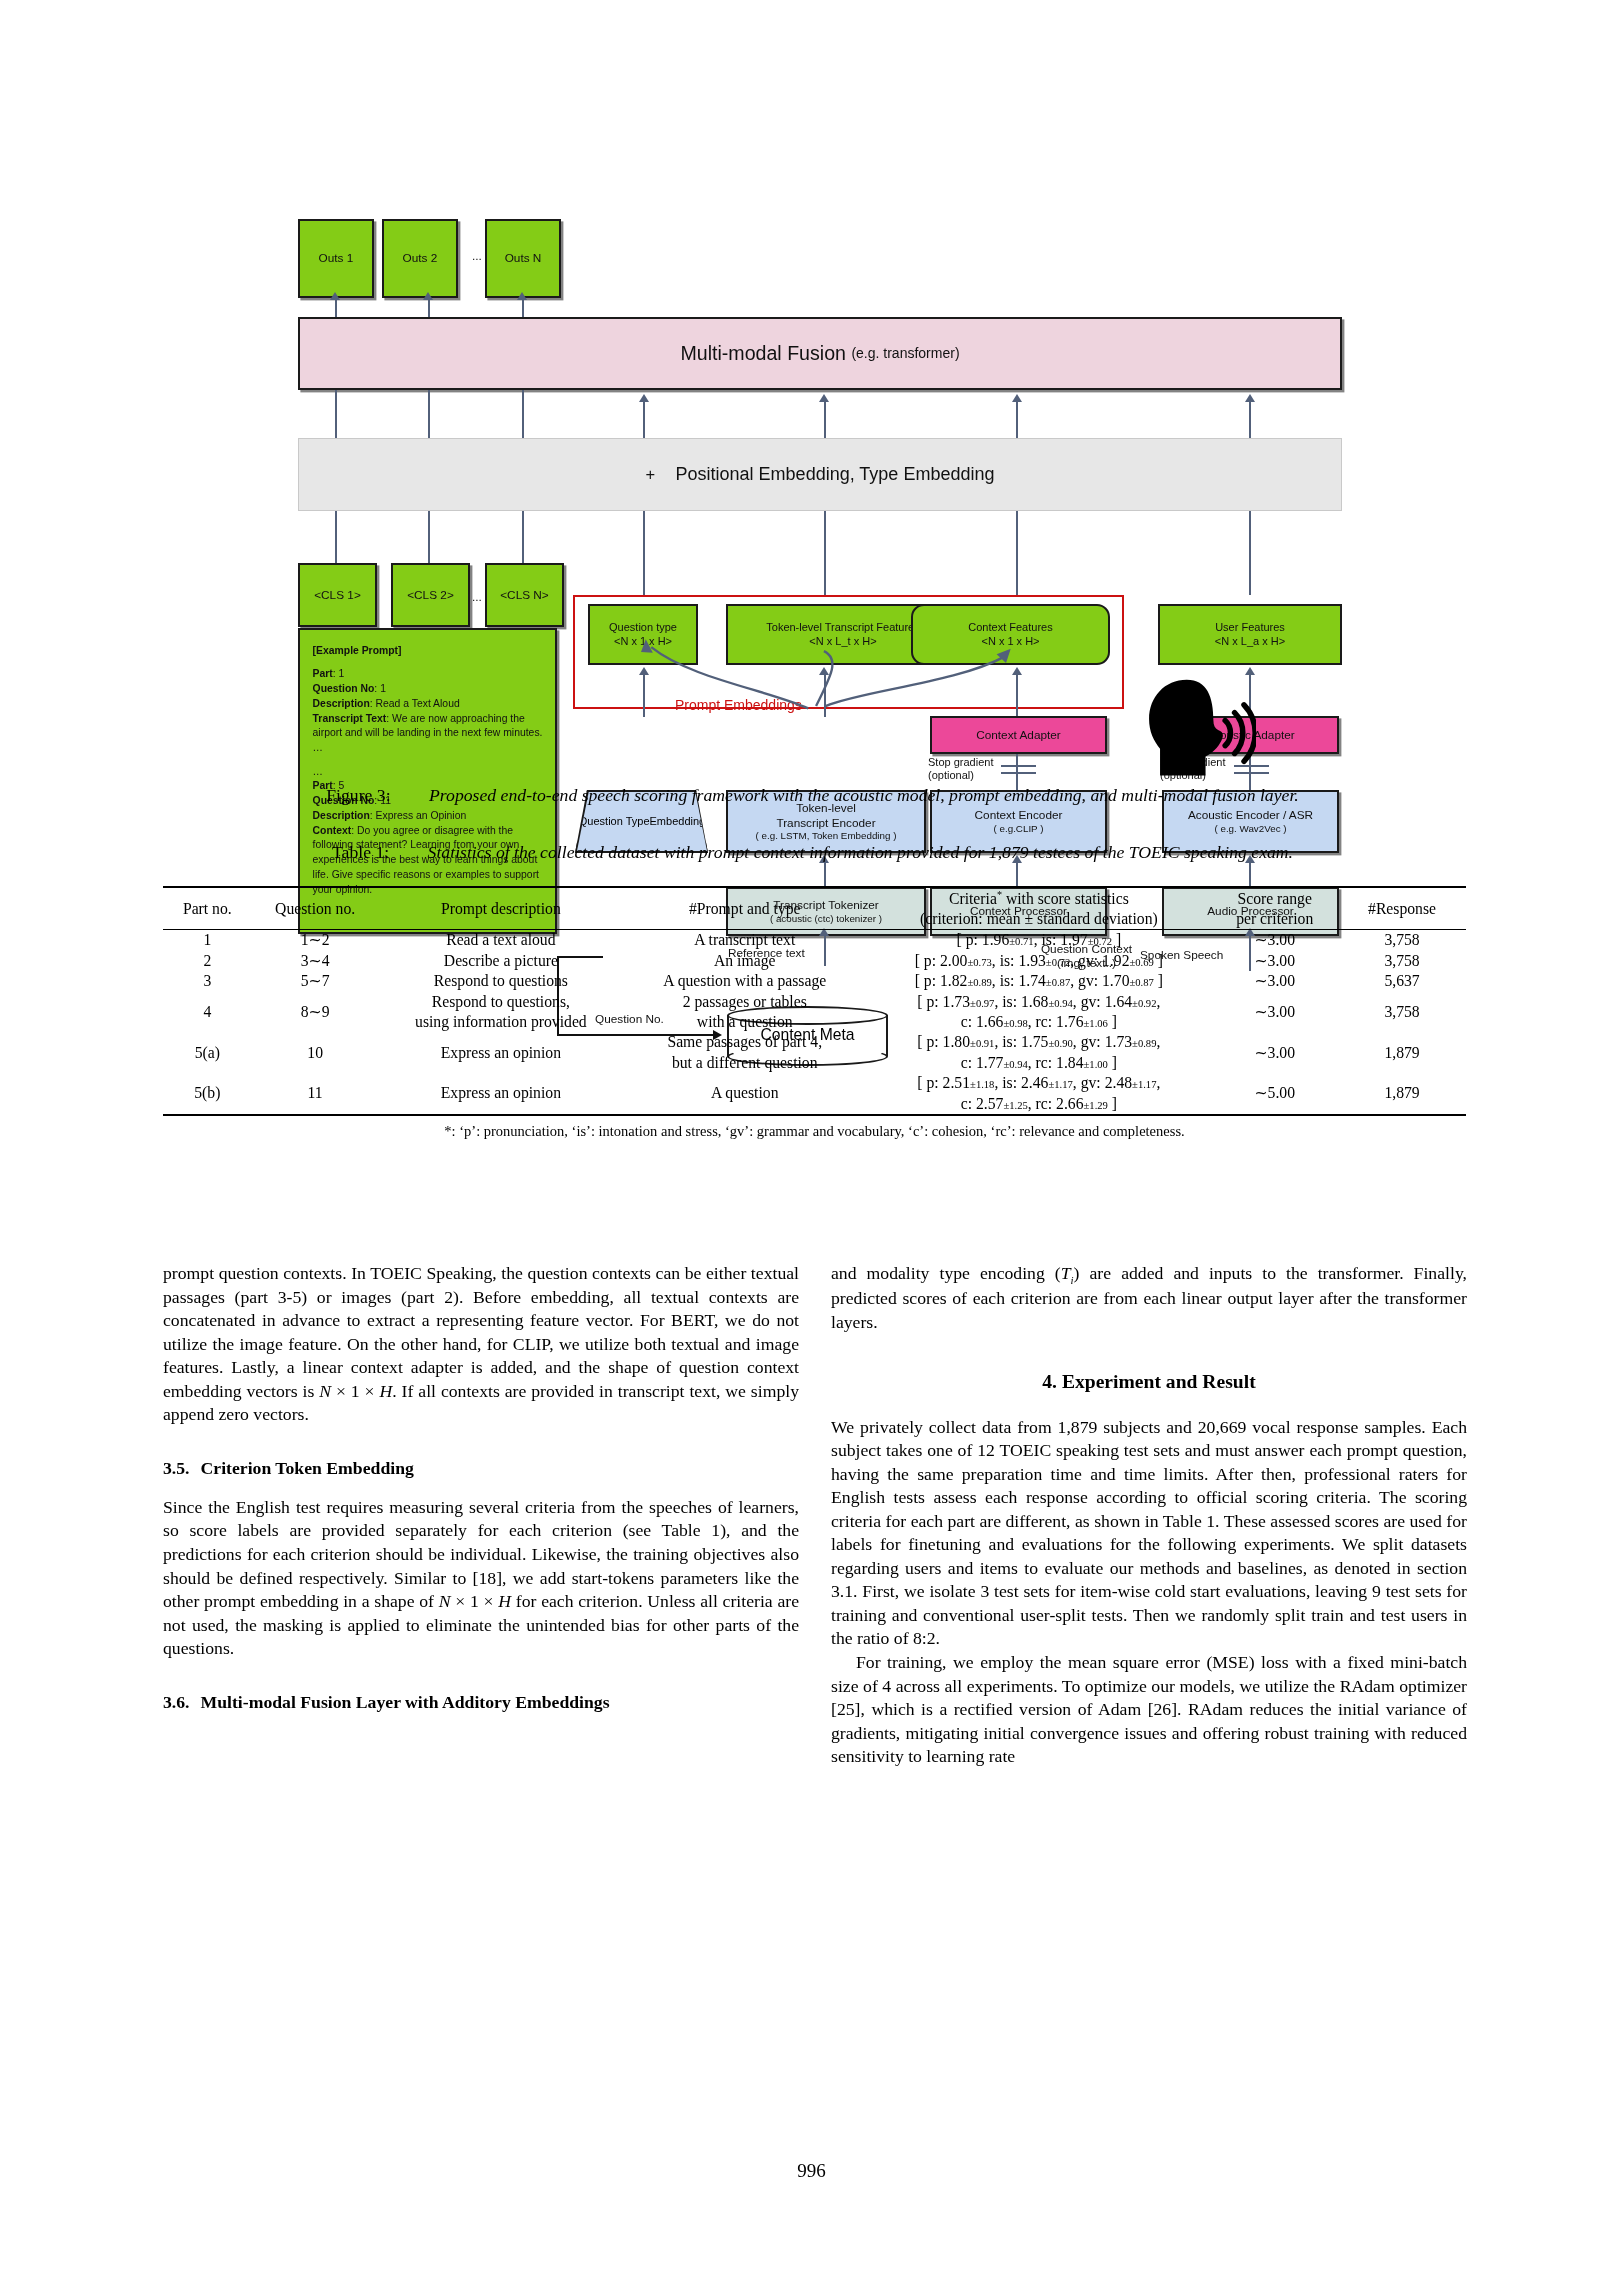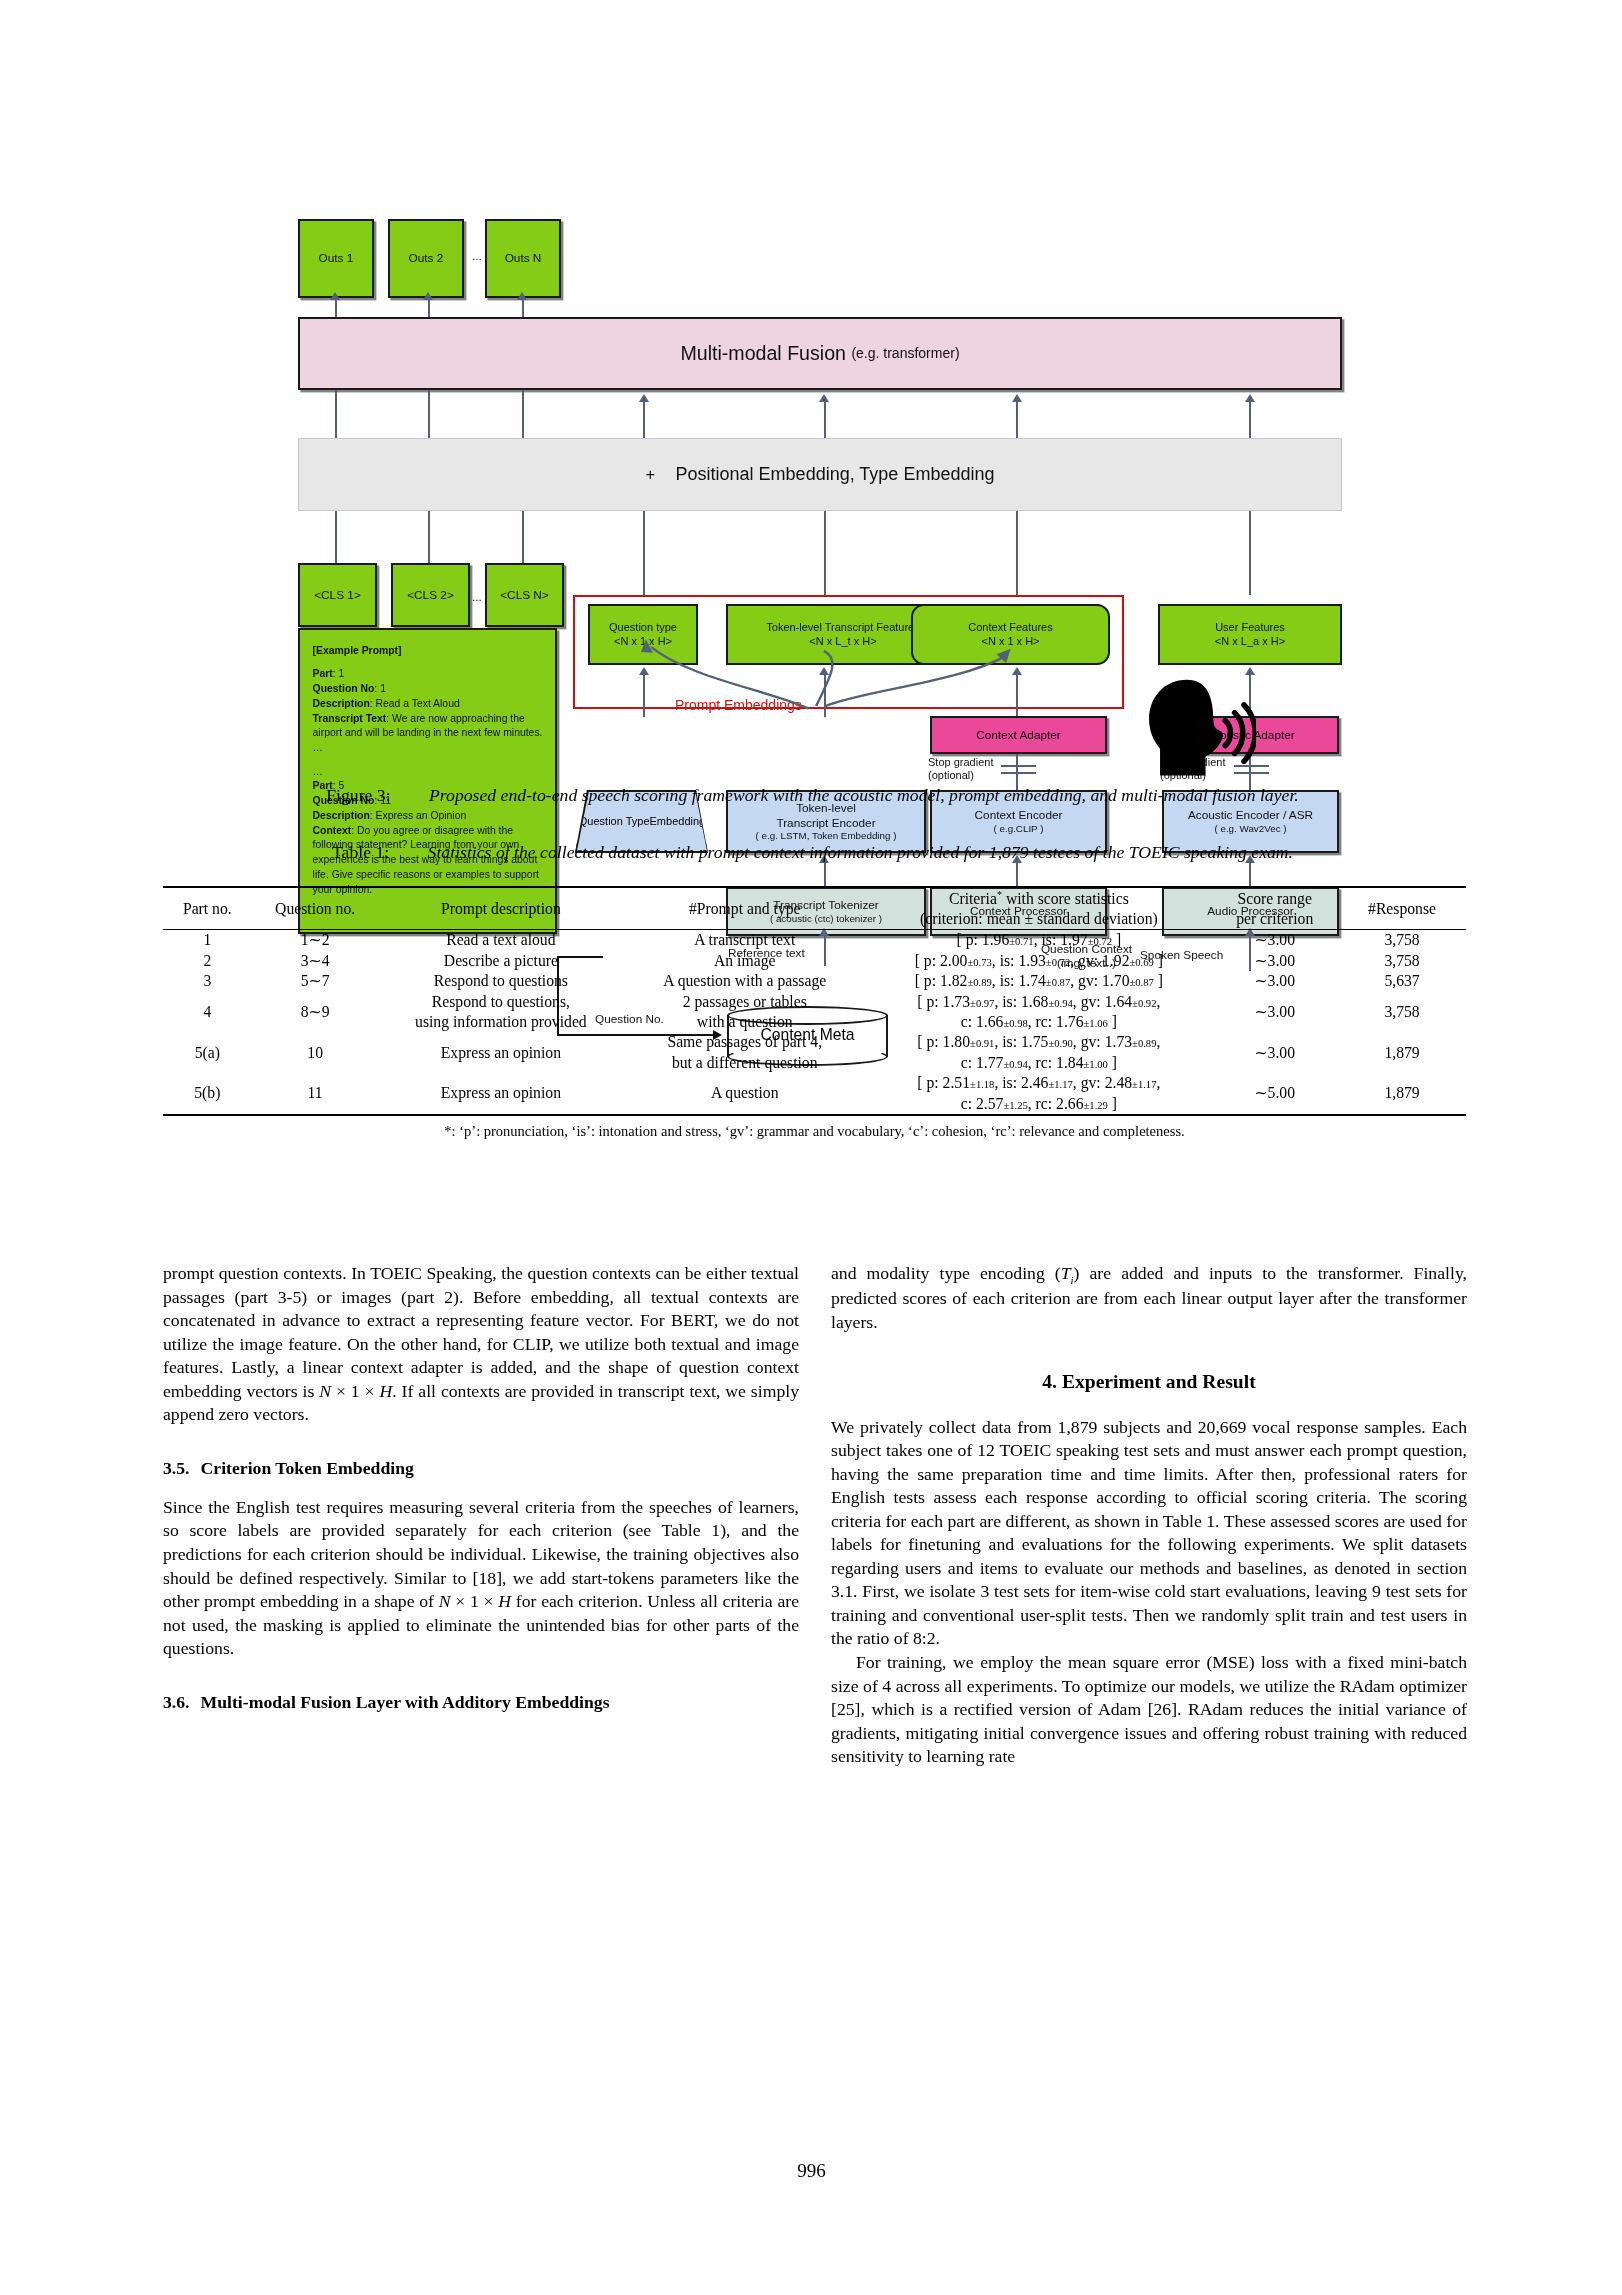--- a/index.html
+++ b/index.html
@@ -134,21 +134,21 @@
 </head>
 <body>
 
 <div class="page">
 
   <div class="figure">
 
     <div class="fbox outs shadow" style="left:0px;top:31px;">
         <span>Outs 1</span>
       </div>
-    <div class="fbox outs shadow" style="left:90px;top:31px;">
+    <div class="fbox outs shadow" style="left:84px;top:31px;">
         <span>Outs 2</span>
       </div>
     <div class="dots" style="left:174px;top:61px;">...</div>
     <div class="fbox outs shadow" style="left:187px;top:31px;">
         <span>Outs N</span>
       </div>
 
     <div class="vline" style="left:37px;top:111px;height:20.4px;"></div>
     <div class="ahead" style="left:32px;top:104px;"></div>
     <div class="vline" style="left:130px;top:111px;height:20.4px;"></div>

